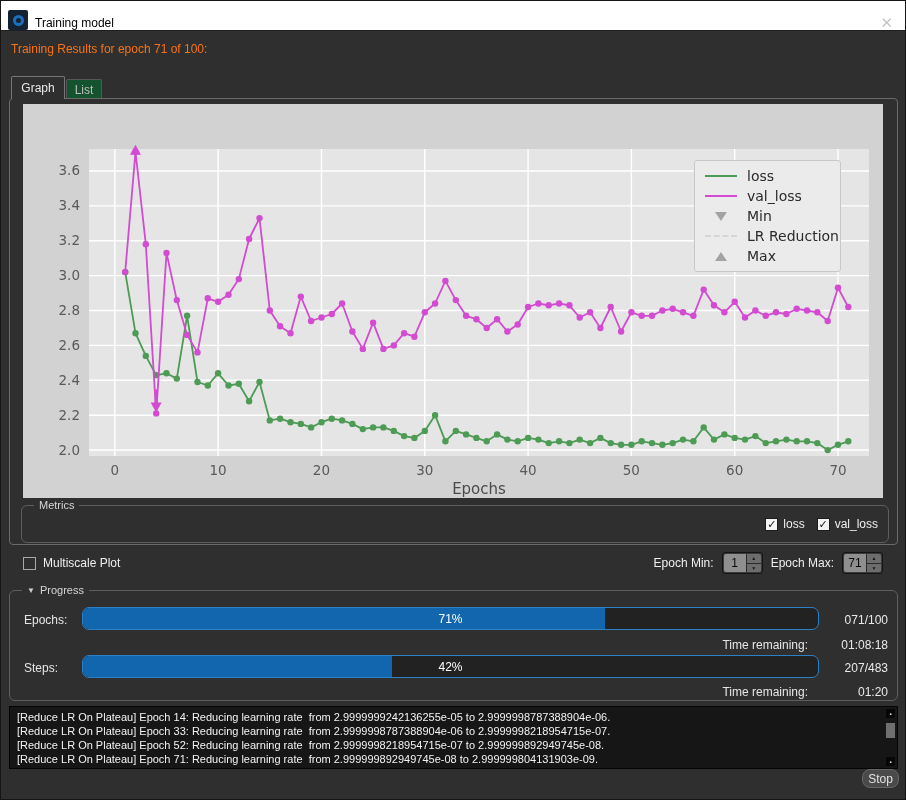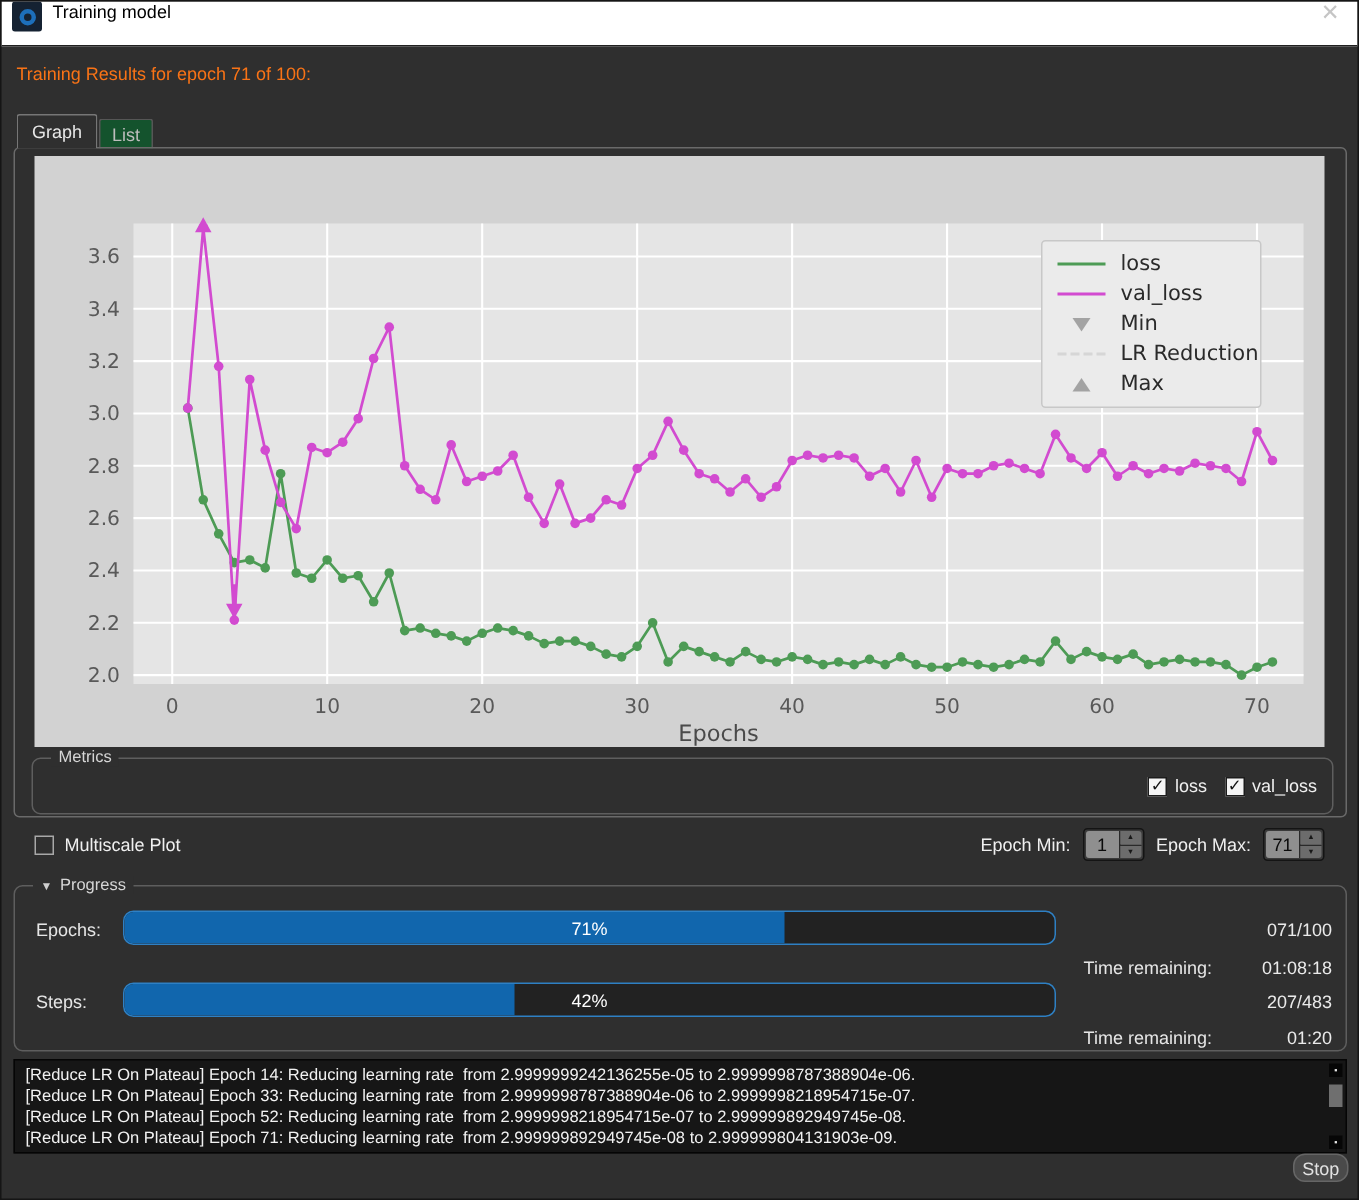--- a/index.html
+++ b/index.html
@@ -4,21 +4,21 @@
 <style>
   html,body{margin:0;padding:0;background:#1b1b1b;}
   *{box-sizing:border-box;}
   .window{
     position:relative;width:906px;height:800px;background:#2f2f2f;
     font-family:"Liberation Sans",sans-serif;color:#e4e4e4;overflow:hidden;
     border:1px solid #151515;
   }
   
   .titlebar{position:absolute;left:0;top:0;width:100%;height:30px;background:#ffffff;
-    display:flex;align-items:flex-start;border-bottom:1px solid #202020;}
+    display:flex;align-items:flex-end;border-bottom:1px solid #202020;}
   .app-icon{width:20px;height:20px;margin-left:7px;background:#152232;border-radius:2px;
     display:flex;align-items:center;justify-content:center;}
   .app-icon .ring{width:11px;height:11px;border:3px solid #1d6fba;border-radius:50%;}
   .title-text{margin-left:7px;font-size:12px;color:#000;}
   .close-btn{margin-left:auto;margin-right:12px;color:#c5c5c5;font-size:15px;line-height:15px;cursor:default;}
   
   .results-text{position:absolute;left:10px;top:41px;font-size:12px;color:#f97316;}
   
   .tab{position:absolute;font-size:12px;display:flex;align-items:center;justify-content:center;}
   .tab-active{left:10px;top:75px;width:54px;height:23px;background:#2f2f2f;
@@ -60,21 +60,21 @@
     align-items:center;justify-content:center;border-radius:2px 0 0 2px;}
   .spin-btns{display:flex;flex-direction:column;width:15px;}
   .spin-btn{flex:1;background:#6c6c6c;display:flex;align-items:center;justify-content:center;
     font-size:5px;color:#171717;border-left:1px solid #2a2a2a;}
   .spin-btn.up{border-bottom:1px solid #2a2a2a;border-radius:0 2px 0 0;}
   .spin-btn.down{border-radius:0 0 2px 0;}
   
   .progress-box{left:8px;top:589px;width:889px;height:111px;}
   .collapse-arrow{font-size:8px;color:#cfcfcf;}
   .prog-label{position:absolute;font-size:12px;color:#e6e6e6;}
-  .prog-bar{position:absolute;left:72px;width:622px;height:23px;background:#222222;
+  .prog-bar{position:absolute;left:72px;width:737px;height:23px;background:#222222;
     border:1px solid #2e80c4;border-radius:7px;overflow:hidden;}
   .prog-fill{position:absolute;left:0;top:0;bottom:0;background:#1166ad;}
   .prog-text{position:absolute;left:0;top:0;width:100%;height:100%;display:flex;
     align-items:center;justify-content:center;font-size:12px;color:#fff;}
   .right-val{position:absolute;right:9px;font-size:12px;color:#eaeaea;text-align:right;}
   .time-label{position:absolute;right:89px;font-size:12px;color:#e6e6e6;}
   
   .log{position:absolute;left:8px;top:705px;width:889px;height:63px;background:#161616;
     border:1px solid #050505;padding:3px 16px 3px 7px;overflow:hidden;}
   .log-line{font-size:11px;line-height:14px;color:#f2f2f2;white-space:pre;}

